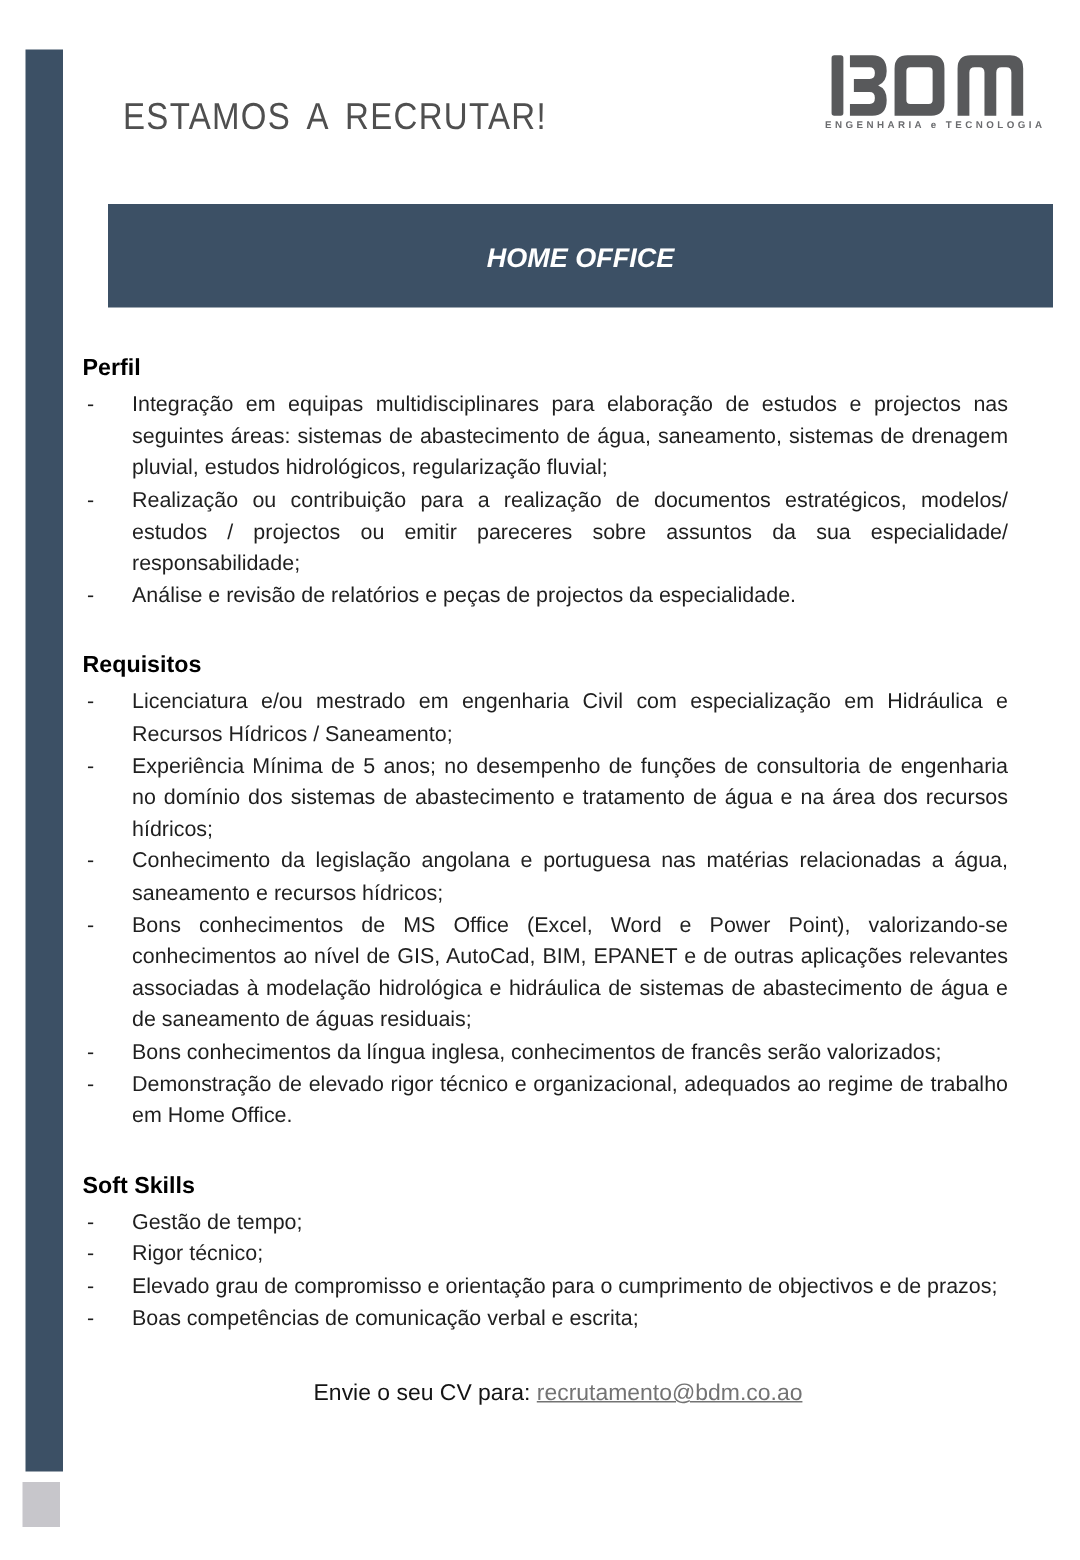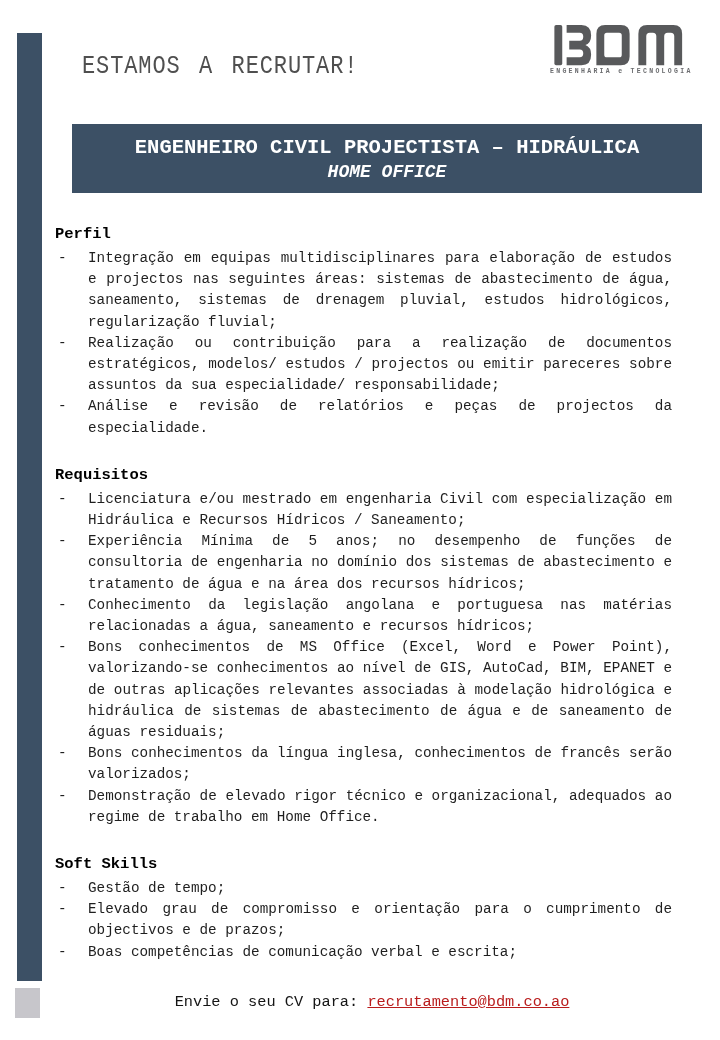--- a/index.html
+++ b/index.html
@@ -14,21 +14,21 @@
   .side-bar {
     position:absolute; left:17px; top:33px;
     width:25px; height:948px;
     background:#3c5065;
   }
   .side-square {
     position:absolute; left:15px; top:988px;
     width:25px; height:30px;
     background:#c7c6cb;
   }
-  .content { position:absolute; left:55px; top:0; width:617px;font-family:Liberation Mono, monospace; }
+  .content { position:absolute; left:55px; top:12px; width:617px; }
 
   
   .header-row {
     display:flex; justify-content:space-between; align-items:flex-start;
     margin-top:24px; height:60px;
   }
   .tagline {
     margin-top:28px; margin-left:27px;
     font-size:25px; font-weight:300; color:#4f4f4f;
     letter-spacing:1px; word-spacing:5px; white-space:nowrap;
@@ -73,21 +73,21 @@
     content:"-";
     position:absolute; left:3px; top:0;
   }
   .section-requisitos { margin-top:32px; }
   .section-softskills { margin-top:28px; }
 
   
   .footer { margin-top:28px; text-align:center; width:634px; }
   .footer-line { font-size:15.3px; line-height:22.5px; color:#141414; }
   .email-link {
-    color:#b91c1c; text-decoration:underline; cursor:pointer;
+    color:#737373; text-decoration:underline; cursor:pointer;
   }
   .deadline-date { font-weight:bold; color:#000; }
 </style>
 </head>
 <body>
 
 <div class="side-bar"></div>
 <div class="side-square"></div>
 
 <div class="content">
@@ -113,21 +113,20 @@
                    L137,47 L137,14 Q137,10 133,10 L129.5,10 Q125.5,10 125.5,14
                    L125.5,47 L116.5,47 L116.5,14 Q116.5,10 112.5,10 L109,10
                    Q105,10 105,14 L105,47 Z"></path>
         </g>
       </svg>
       <div class="logo-caption">ENGENHARIA e TECNOLOGIA</div>
     </div>
   </div>
 
   <div class="banner">
-    <div class="banner-title">ENGENHEIRO CIVIL PROJECTISTA – HIDRÁULICA</div>
     <div class="banner-subtitle">HOME OFFICE</div>
   </div>
 
   <div class="section">
     <div class="section-heading">Perfil</div>
     <ul class="bullet-list">
       <li>Integração em equipas multidisciplinares para elaboração de estudos e projectos nas seguintes áreas: sistemas de abastecimento de água, saneamento, sistemas de drenagem pluvial, estudos hidrológicos, regularização fluvial;</li>
       <li>Realização ou contribuição para a realização de documentos estratégicos, modelos/ estudos / projectos ou emitir pareceres sobre assuntos da sua especialidade/ responsabilidade;</li>
       <li>Análise e revisão de relatórios e peças de projectos da especialidade.</li>
     </ul>
@@ -142,20 +141,21 @@
       <li>Bons conhecimentos de MS Office (Excel, Word e Power Point), valorizando-se conhecimentos ao nível de GIS, AutoCad, BIM, EPANET e de outras aplicações relevantes associadas à modelação hidrológica e hidráulica de sistemas de abastecimento de água e de saneamento de águas residuais;</li>
       <li>Bons conhecimentos da língua inglesa, conhecimentos de francês serão valorizados;</li>
       <li>Demonstração de elevado rigor técnico e organizacional, adequados ao regime de trabalho em Home Office.</li>
     </ul>
   </div>
 
   <div class="section section-softskills">
     <div class="section-heading">Soft Skills</div>
     <ul class="bullet-list">
       <li>Gestão de tempo;</li>
+      <li>Rigor técnico;</li>
       <li>Elevado grau de compromisso e orientação para o cumprimento de objectivos e de prazos;</li>
       <li>Boas competências de comunicação verbal e escrita;</li>
     </ul>
   </div>
 
   <div class="footer">
     <div class="footer-line"><span>Envie o seu CV para: </span><a class="email-link" href="#">recrutamento@bdm.co.ao</a></div>
   </div>
 
 </div>

